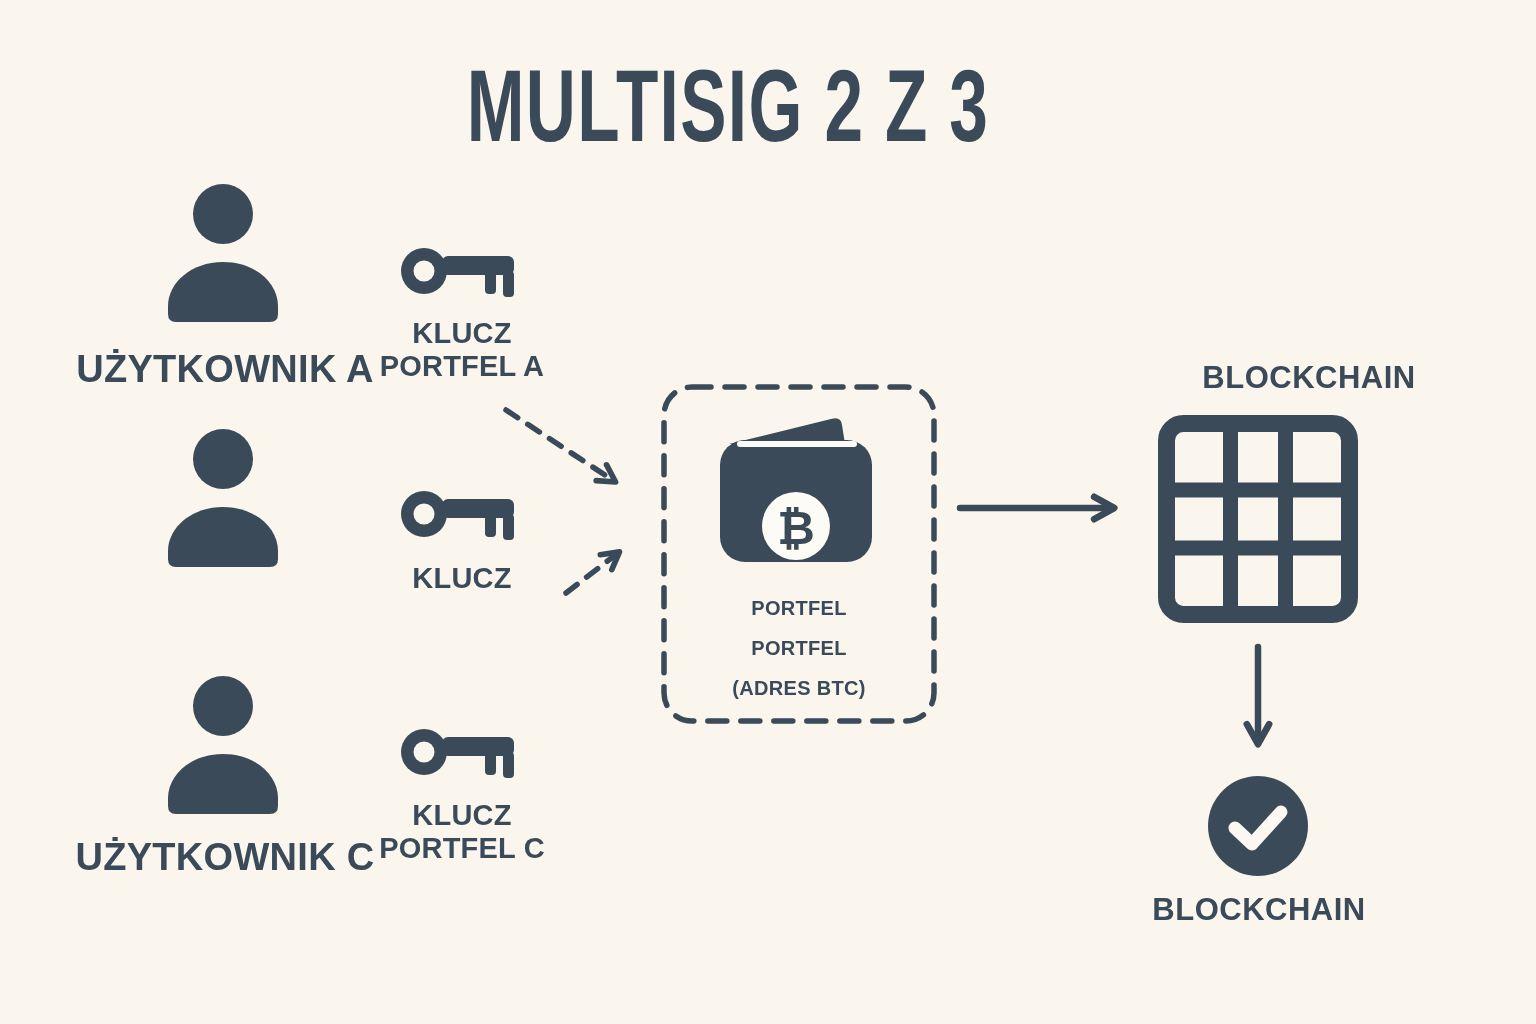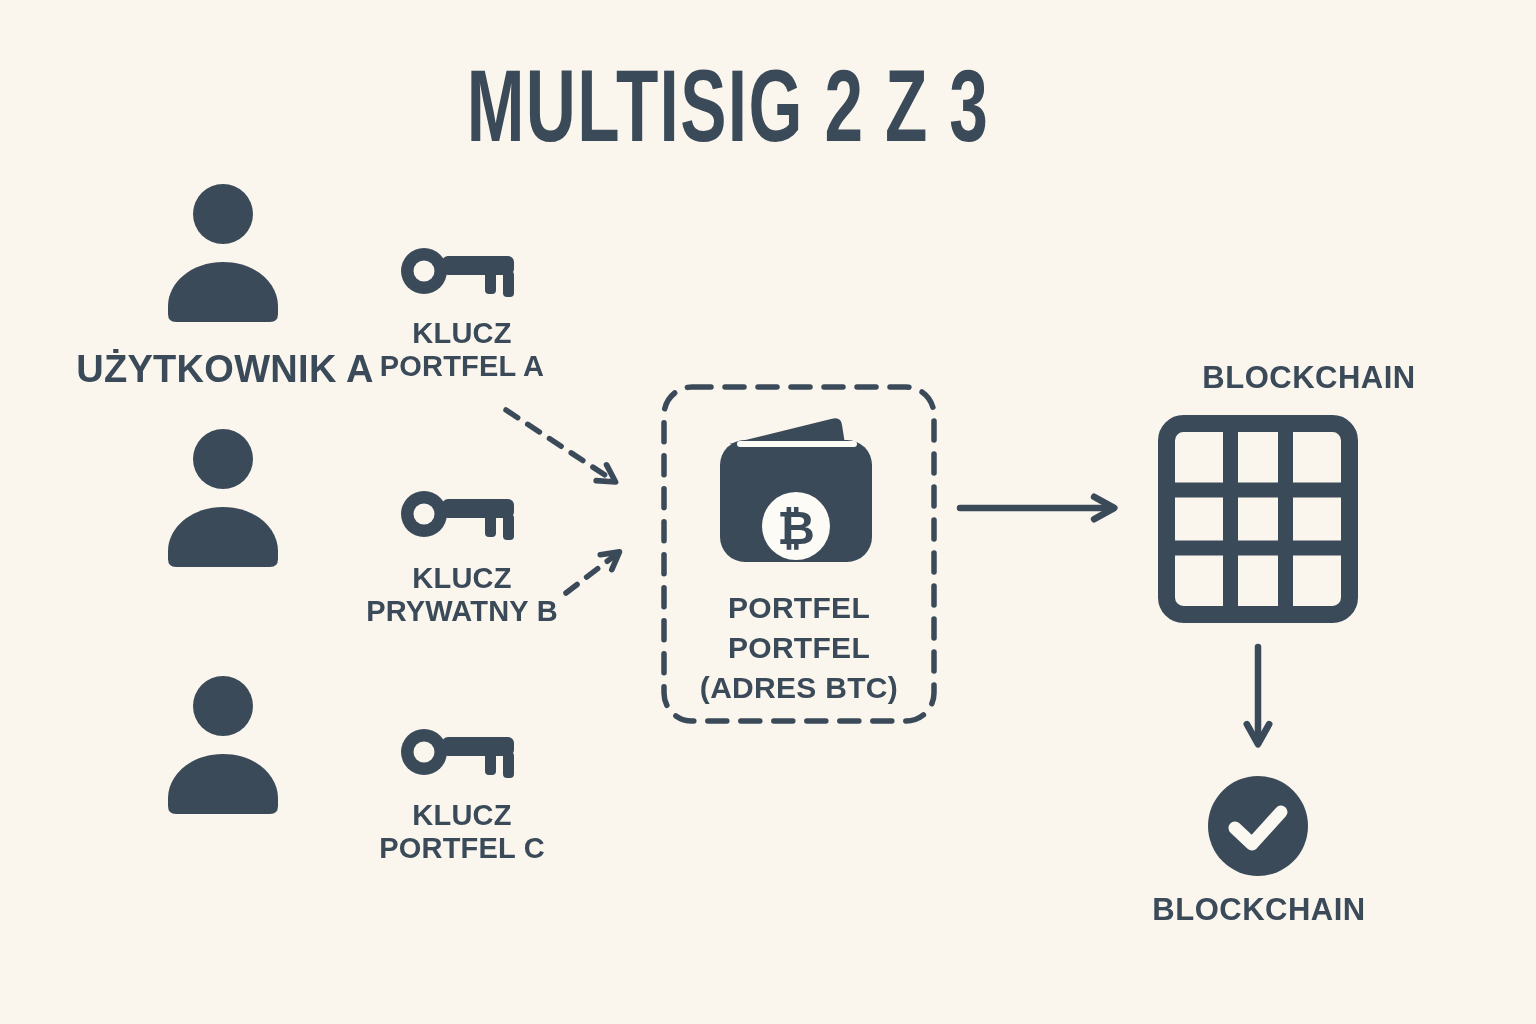--- a/index.html
+++ b/index.html
@@ -13,21 +13,21 @@
   .lbl{
     position:absolute;font-weight:700;color:#3b4a59;text-align:center;
     letter-spacing:.3px;line-height:1.1;
   }
   .title{
     font-size:102px;font-weight:700;letter-spacing:2px;white-space:nowrap;
     transform:scaleX(.68);transform-origin:50% 50%;
   }
   .row-label{font-size:38px;}
   .key-label{font-size:29px;line-height:33px;letter-spacing:.2px;}
-  .wallet-caption{font-size:30px;line-height:40px;letter-spacing:.3px;}
+  .wallet-caption{font-size:20px;line-height:40px;letter-spacing:.3px;}
   .node-label{font-size:31px;letter-spacing:.5px;}
   .check-circle{
     position:absolute;width:100px;height:100px;border-radius:50%;
     background:#3b4a59;display:flex;align-items:center;justify-content:center;
   }
   svg{display:block;}
 </style>
 </head>
 <body>
 
@@ -68,29 +68,29 @@
     <svg width="118" height="52" viewBox="0 0 118 52" aria-hidden="true">
       <circle cx="24" cy="24" r="23" fill="#3b4a59"></circle>
       <circle cx="24" cy="24" r="10.5" fill="#faf6ee"></circle>
       <rect x="42" y="9" width="72" height="19" rx="6" fill="#3b4a59"></rect>
       <rect x="85" y="24" width="11" height="23" rx="4" fill="#3b4a59"></rect>
       <rect x="103" y="24" width="11" height="26" rx="4" fill="#3b4a59"></rect>
     </svg>
   </div>
   <div class="lbl key-label" style="left:342px;top:562px;width:240px;">
     <span style="display:block">KLUCZ</span>
-    <span style="display:block">PRYWATNY B</span>
   </div>
 
   <div class="abs" style="left:164px;top:676px;width:122px;height:140px;">
     <svg width="122" height="140" viewBox="0 0 122 140" aria-hidden="true">
       <circle cx="59" cy="30" r="30" fill="#3b4a59"></circle>
       <path d="M59 78 C 27 78 4 99 4 122 L4 130 Q4 138 12 138 L106 138 Q114 138 114 130 L114 122 C114 99 91 78 59 78 Z" fill="#3b4a59"></path>
     </svg>
   </div>
+  <div class="lbl row-label" style="left:75px;top:837px;width:300px;">UŻYTKOWNIK C</div>
 
   <div class="abs" style="left:400px;top:728px;width:118px;height:52px;">
     <svg width="118" height="52" viewBox="0 0 118 52" aria-hidden="true">
       <circle cx="24" cy="24" r="23" fill="#3b4a59"></circle>
       <circle cx="24" cy="24" r="10.5" fill="#faf6ee"></circle>
       <rect x="42" y="9" width="72" height="19" rx="6" fill="#3b4a59"></rect>
       <rect x="85" y="24" width="11" height="23" rx="4" fill="#3b4a59"></rect>
       <rect x="103" y="24" width="11" height="26" rx="4" fill="#3b4a59"></rect>
     </svg>
   </div>

